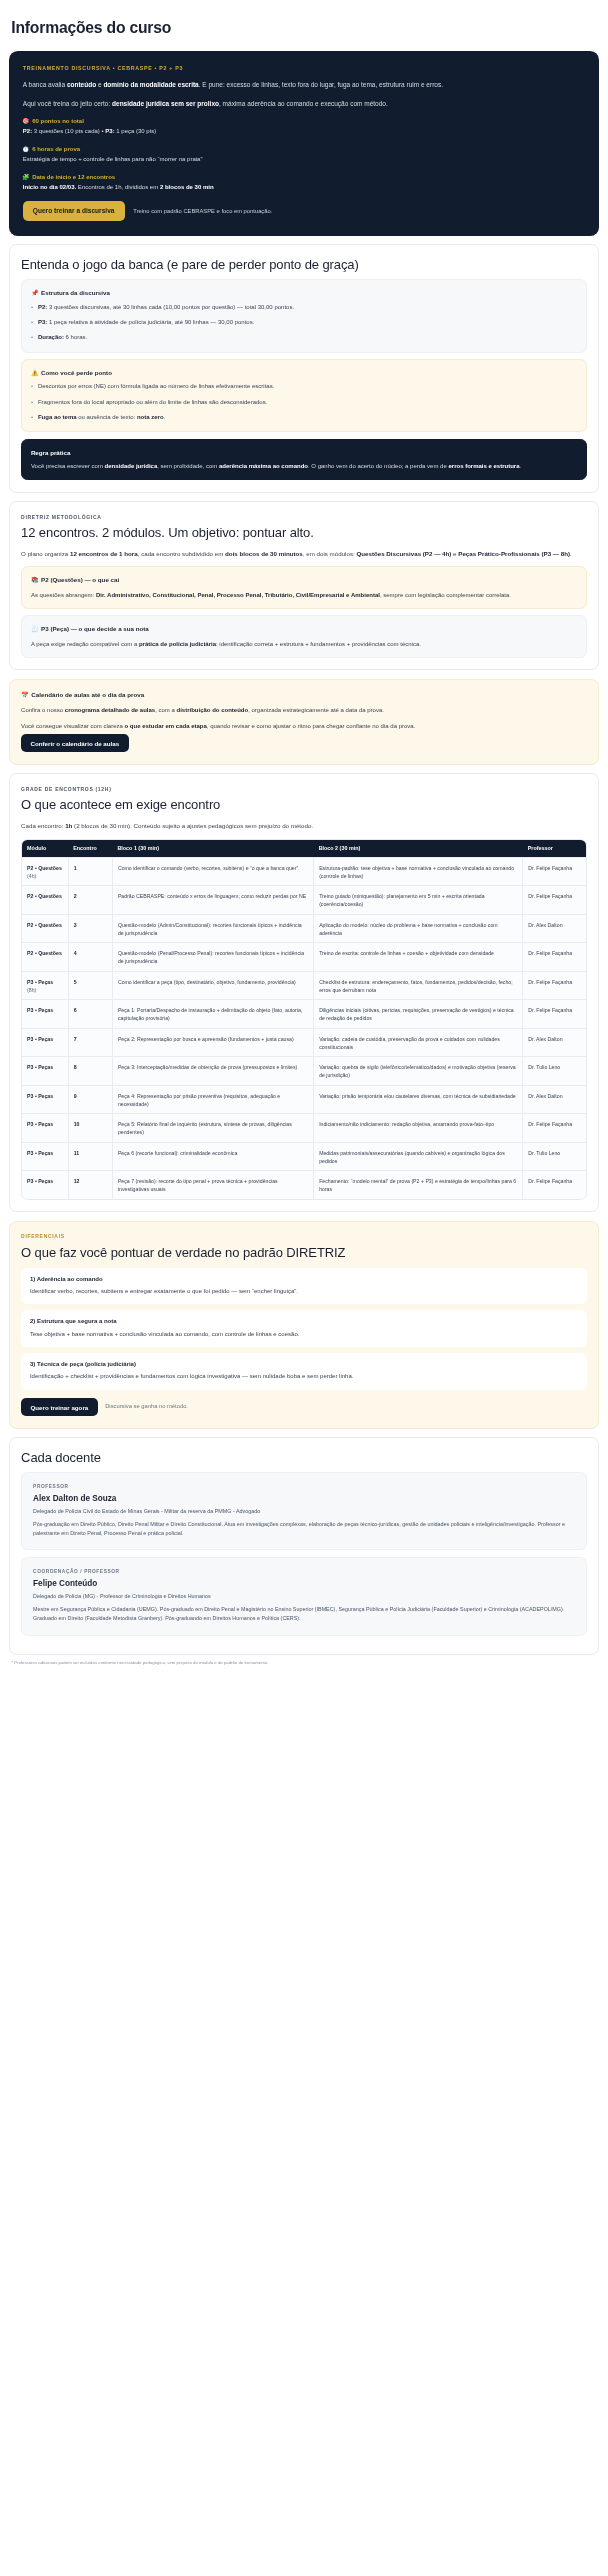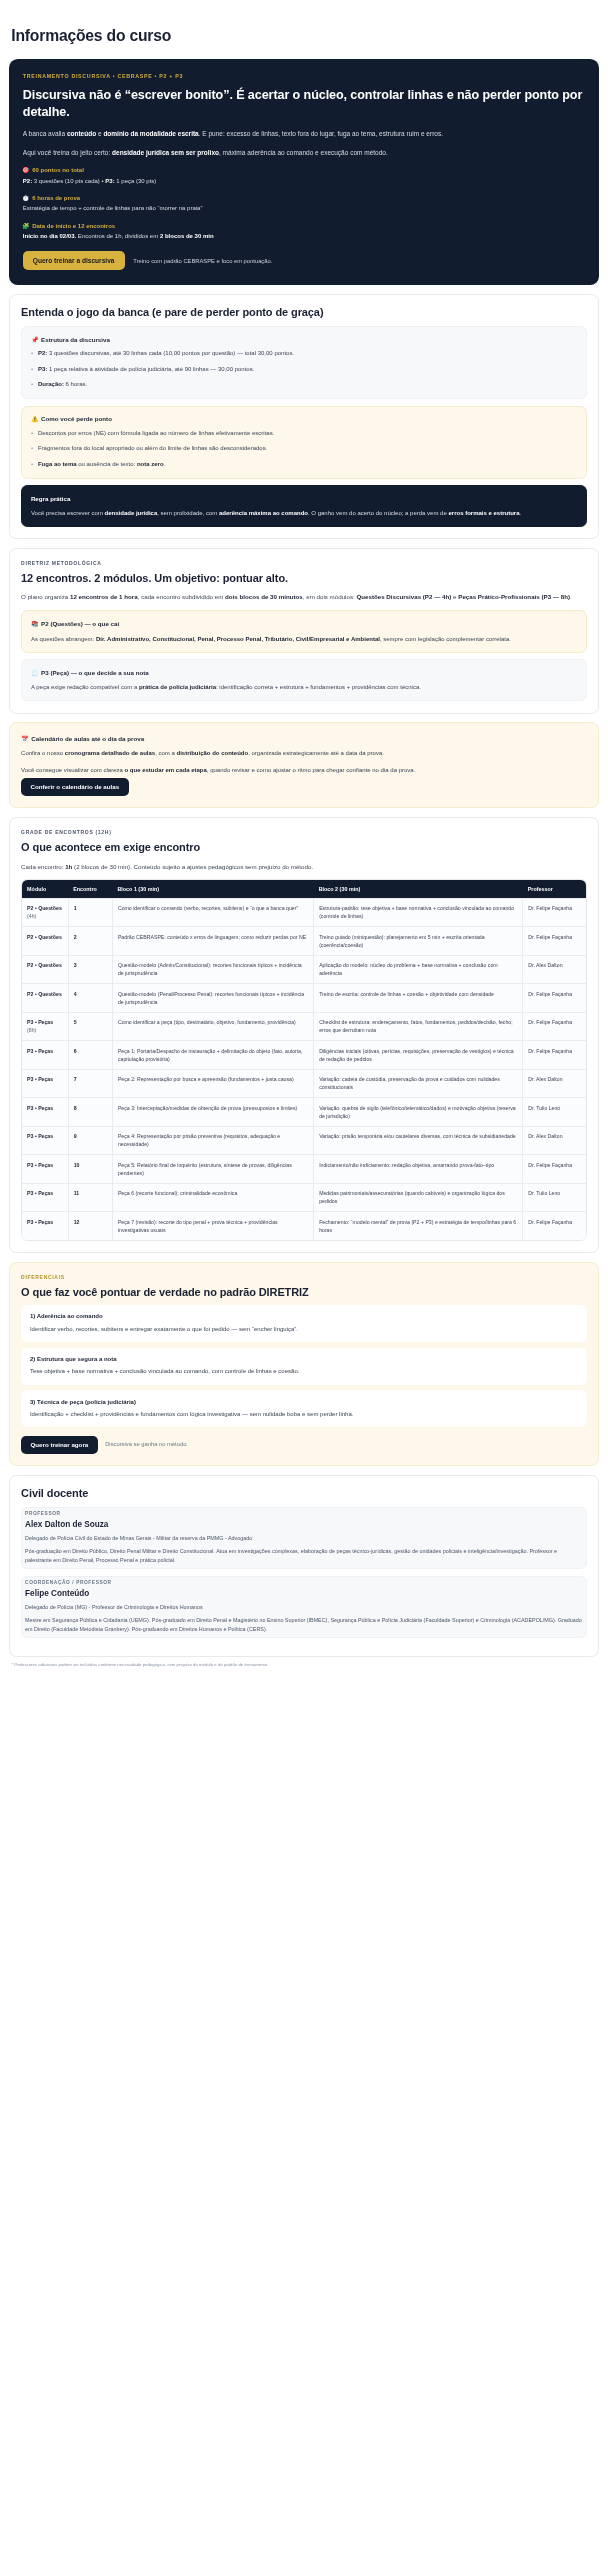--- a/index.html
+++ b/index.html
@@ -5,21 +5,21 @@
   * { box-sizing: border-box; margin: 0; padding: 0; }
   html, body {
     width: 608px;
     background: #ffffff;
     font-family: "Liberation Sans", sans-serif;
     color: #1d2433;
     -webkit-font-smoothing: antialiased;
   }
   body { padding: 0 0 15px 0; }
 
-  .page { width: 608px; margin: 16px auto; padding: 0 8.8px; }
+  .page { width: 608px; margin: 8px auto; padding: 0 8.8px; }
 
   h1.page-title {
     font-size: 15.7px;
     font-weight: 600;
     letter-spacing: -0.2px;
     color: #1b2133;
     padding: 11.3px 2.5px 14px 2.5px;
   }
 
   
@@ -84,22 +84,22 @@
 
   
   .card {
     border: 0.6px solid #e7e9ee;
     border-radius: 7.5px;
     background: #ffffff;
     padding: 11.3px;
     margin-top: 8.8px;
   }
   .card-h2 {
-    font-size: 11px;
-    font-weight: 700;
+    font-size: 13px;
+    font-weight: 400;
     letter-spacing: -0.1px;
     color: #1b2133;
     margin-bottom: 7.5px;
   }
   .kicker {
     font-size: 5px;
     font-weight: 700;
     letter-spacing: 0.7px;
     text-transform: uppercase;
     color: #4a5568;
@@ -245,21 +245,21 @@
     line-height: 1.7;
     color: #3a4354;
   }
   .diff-cta-row { display: flex; align-items: center; gap: 7.5px; margin-top: 1.9px; }
 
   
   .teacher {
     background: #f7f8fa;
     border: 0.6px solid #eef0f4;
     border-radius: 6.3px;
-    padding: 3px;
+    padding: 11px;
     margin-bottom: 7px;
   }
   .t-role {
     font-size: 4.8px;
     font-weight: 700;
     letter-spacing: 0.6px;
     text-transform: uppercase;
     color: #6b7686;
     margin-bottom: 4.4px;
   }
@@ -286,21 +286,20 @@
 </style>
 </head>
 <body>
 
 <div class="page">
 
   <h1 class="page-title">Informações do curso</h1>
 
   <section class="hero">
     <div class="hero-kicker">TREINAMENTO DISCURSIVA • CEBRASPE • P2 + P3</div>
-    <div class="hero-title">Discursiva não é “escrever bonito”. É acertar o núcleo, controlar linhas e não perder ponto por detalhe.</div>
 
     <p class="hero-p">
       <span>A banca avalia </span><b>conteúdo</b><span> e </span><b>domínio da modalidade escrita</b><span>. E pune: excesso de linhas, texto fora do lugar, fuga ao tema, estrutura ruim e erros.</span>
     </p>
     <p class="hero-p">
       <span>Aqui você treina do jeito certo: </span><b>densidade jurídica sem ser prolixo</b><span>, máxima aderência ao comando e execução com método.</span>
     </p>
 
     <div class="hero-facts">
       <div class="fact">
@@ -539,21 +538,21 @@
       <div class="diff-item-text">Identificação + checklist + providências e fundamentos com lógica investigativa — sem nulidade boba e sem perder linha.</div>
     </div>
 
     <div class="diff-cta-row">
       <button class="btn-dark">Quero treinar agora</button>
       <span class="cta-note" style="color:#6b7686">Discursiva se ganha no método.</span>
     </div>
   </section>
 
   <section class="card">
-    <h2 class="card-h2">Civil docente</h2>
+    <h2 class="card-h2">Cada docente</h2>
 
     <div class="teacher">
       <div class="t-role">PROFESSOR</div>
       <div class="t-name">Alex Dalton de Souza</div>
       <div class="t-line">Delegado de Polícia Civil do Estado de Minas Gerais - Militar da reserva da PMMG - Advogado</div>
       <div class="t-line">Pós-graduação em Direito Público, Direito Penal Militar e Direito Constitucional. Atua em investigações complexas, elaboração de peças técnico-jurídicas, gestão de unidades policiais e inteligência/investigação. Professor e palestrante em Direito Penal, Processo Penal e prática policial.</div>
     </div>
 
     <div class="teacher">
       <div class="t-role">COORDENAÇÃO / PROFESSOR</div>

